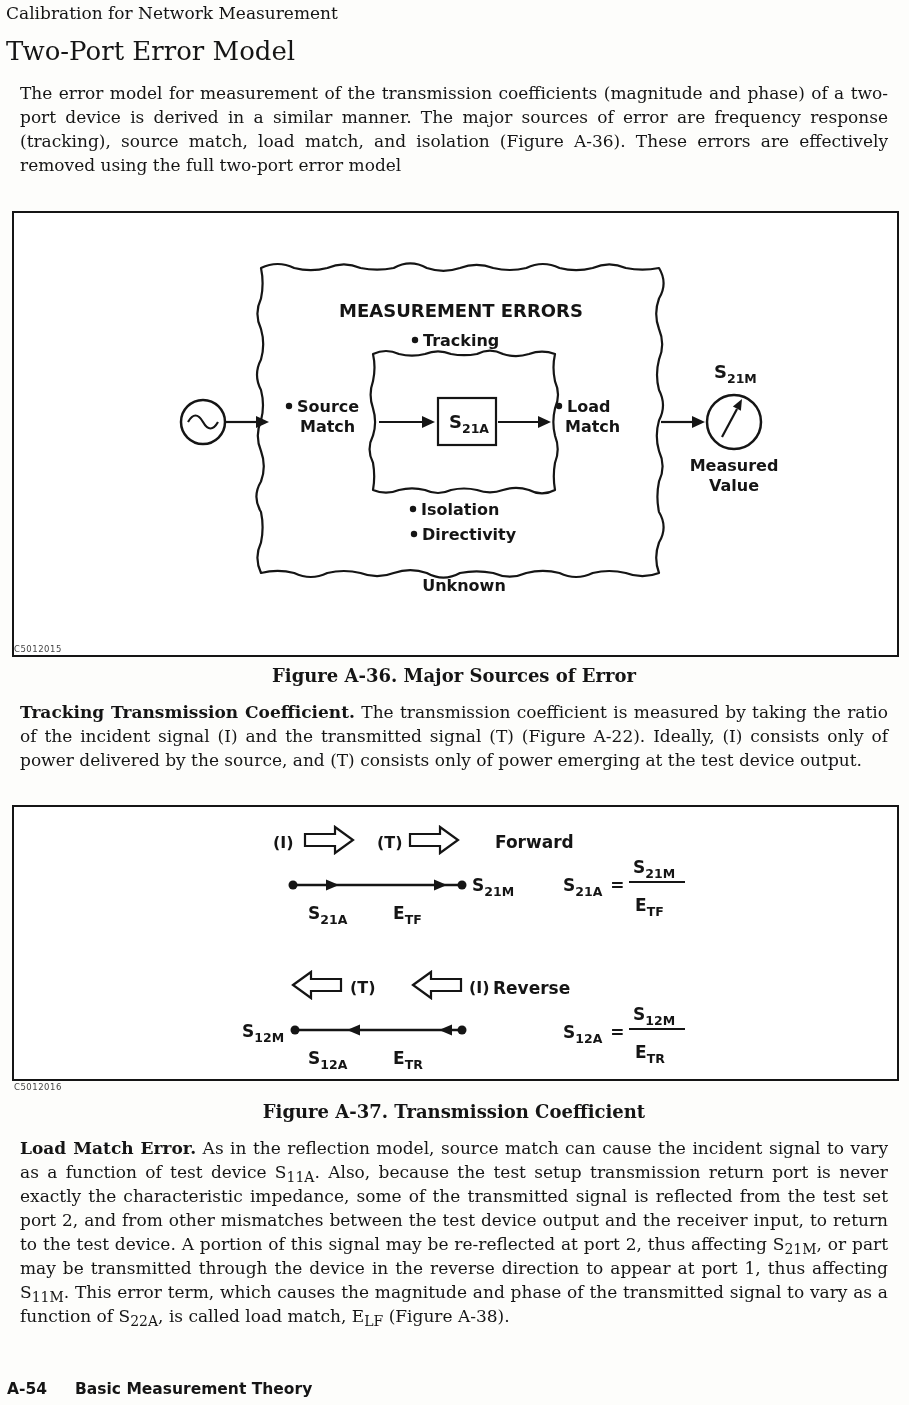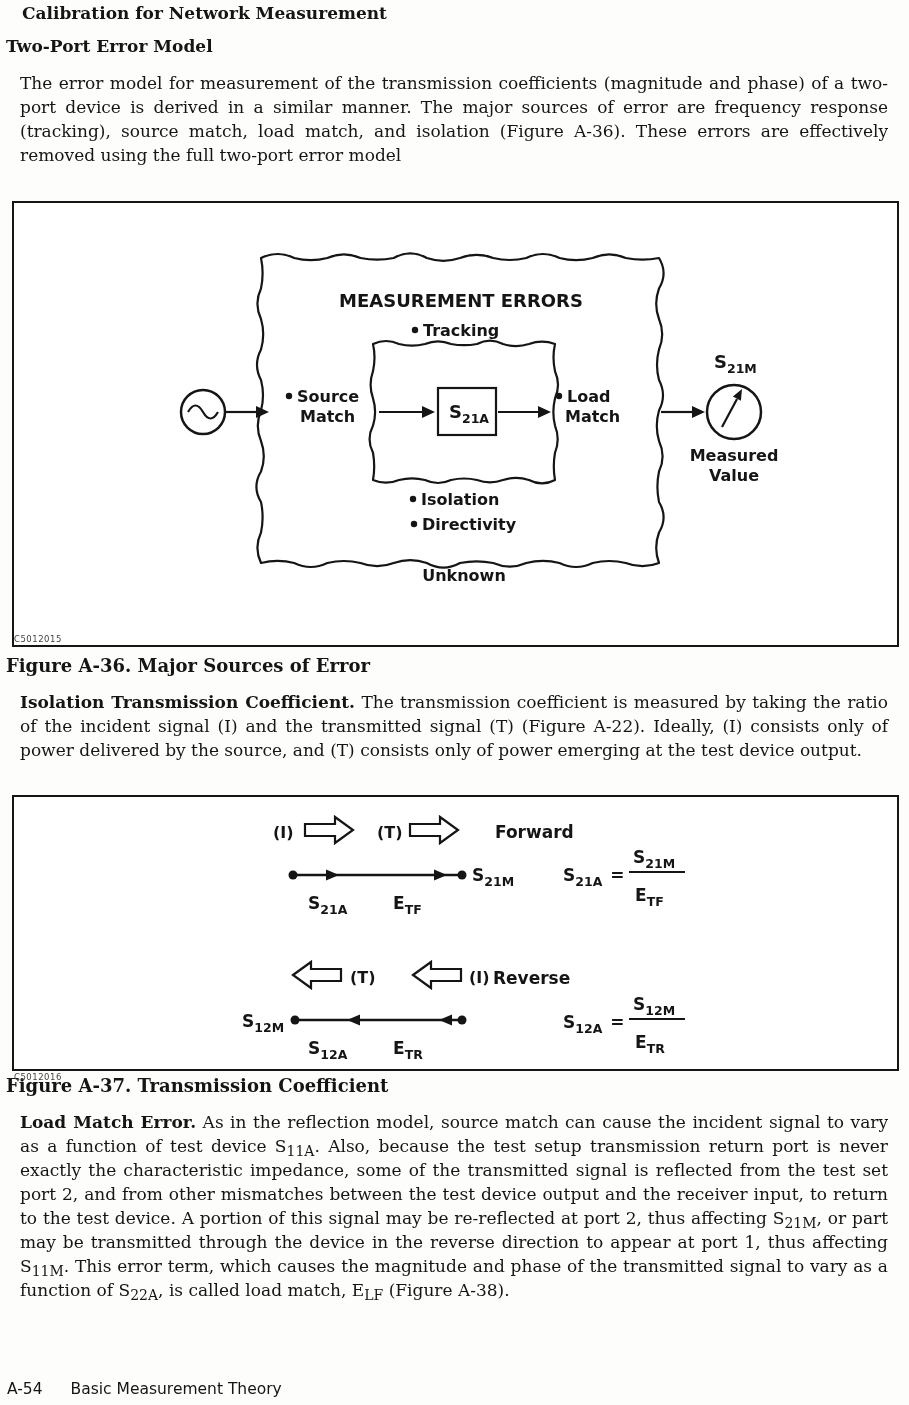--- a/index.html
+++ b/index.html
@@ -3,33 +3,33 @@
 <meta charset="utf-8">
 <style>
   *{box-sizing:border-box}
   html,body{margin:0;padding:0}
   body{
     width:909px;height:1405px;position:relative;overflow:hidden;
     background:#fdfdfb;color:#151515;
     font-family:"DejaVu Serif",serif;
     padding:3px 7px 0 6px;
   }
-  .running-head{font-size:17px;font-weight:bold;margin:0 0 13px 16px}
-  .section-title{font-size:17px;font-weight:bold;margin:0 0 15px 0}
+  .running-head{font-size:17px;font-weight:normal;margin:0 0 13px 0}
+  .section-title{font-size:26px;font-weight:normal;margin:0 0 15px 0}
   p.body-text{font-size:17px;line-height:24px;text-align:justify;margin:14px}
   sub{font-size:14px;line-height:0}
   .mt7{margin-top:7px}
   .mt8{margin-top:8px}
   .figure-box{border:2px solid #151515;margin:34px 3px 0 6px;position:relative;background:#fff}
   .figure-box svg{display:block;margin:0 auto}
   .photo-code{position:absolute;left:0;bottom:1px;font-family:"DejaVu Sans",sans-serif;font-size:8.5px;color:#444;letter-spacing:.5px}
   .photo-code.below{bottom:-13px}
-  .figure-caption{font-size:18px;font-weight:bold;text-align:left;margin:8px 0 0 0}
-  .figure-caption.cap37{margin-top:4px}
-  .page-footer{position:absolute;left:7px;bottom:7px;font-family:"DejaVu Sans",sans-serif;font-weight:normal;font-size:15.5px}
+  .figure-caption{font-size:18px;font-weight:bold;text-align:center;margin:8px 0 0 0}
+  .figure-caption.cap37{margin-top:20px}
+  .page-footer{position:absolute;left:7px;bottom:7px;font-family:"DejaVu Sans",sans-serif;font-weight:bold;font-size:15.5px}
   .page-footer .chapter{margin-left:28px}
   
   svg .ln{fill:none;stroke:#151515;stroke-width:2.2}
   svg .ln25{fill:none;stroke:#151515;stroke-width:2.5}
   svg .cloud{fill:none;stroke:#151515;stroke-width:2.2;stroke-linejoin:round}
   svg text{font-family:"DejaVu Sans",sans-serif;font-weight:bold;fill:#151515}
   svg .t18{font-size:18px}
   svg .t17{font-size:17px}
   svg .t16{font-size:16px}
   svg .sub{font-size:12.5px}
@@ -90,21 +90,21 @@
     <text class="t16" x="405" y="327">Directivity</text>
     <text class="t16" x="447" y="378" text-anchor="middle">Unknown</text>
     <text class="t18" x="697" y="165"><tspan>S</tspan><tspan class="sub" dy="5">21M</tspan></text>
     <text class="t16" x="717" y="258" text-anchor="middle">Measured</text>
     <text class="t16" x="717" y="278" text-anchor="middle">Value</text>
   </svg>
   <div class="photo-code">C5012015</div>
 </div>
 <div class="figure-caption">Figure A-36. Major Sources of Error</div>
 
-<p class="body-text mt7"><b>Isolation Transmission Coefficient.</b><span>  The transmission coefficient is measured by taking the ratio of the incident signal (I) and the transmitted signal (T) (Figure A-22).  Ideally, (I) consists only of power delivered by the source, and (T) consists only of power emerging at the test device output.</span></p>
+<p class="body-text mt7"><b>Tracking Transmission Coefficient.</b><span>  The transmission coefficient is measured by taking the ratio of the incident signal (I) and the transmitted signal (T) (Figure A-22).  Ideally, (I) consists only of power delivered by the source, and (T) consists only of power emerging at the test device output.</span></p>
 
 <div class="figure-box" style="margin-top:33px">
   <svg width="878" height="272" viewBox="0 0 878 272">
 
     <text class="t16" x="256" y="41">(I)</text>
     <polygon class="blockarrow" points="288,27 318,27 318,20 336,33 318,46 318,39 288,39"></polygon>
     <text class="t16" x="360" y="41">(T)</text>
     <polygon class="blockarrow" points="393,27 423,27 423,20 441,33 423,46 423,39 393,39"></polygon>
     <text class="t17" x="478" y="41">Forward</text>
 

